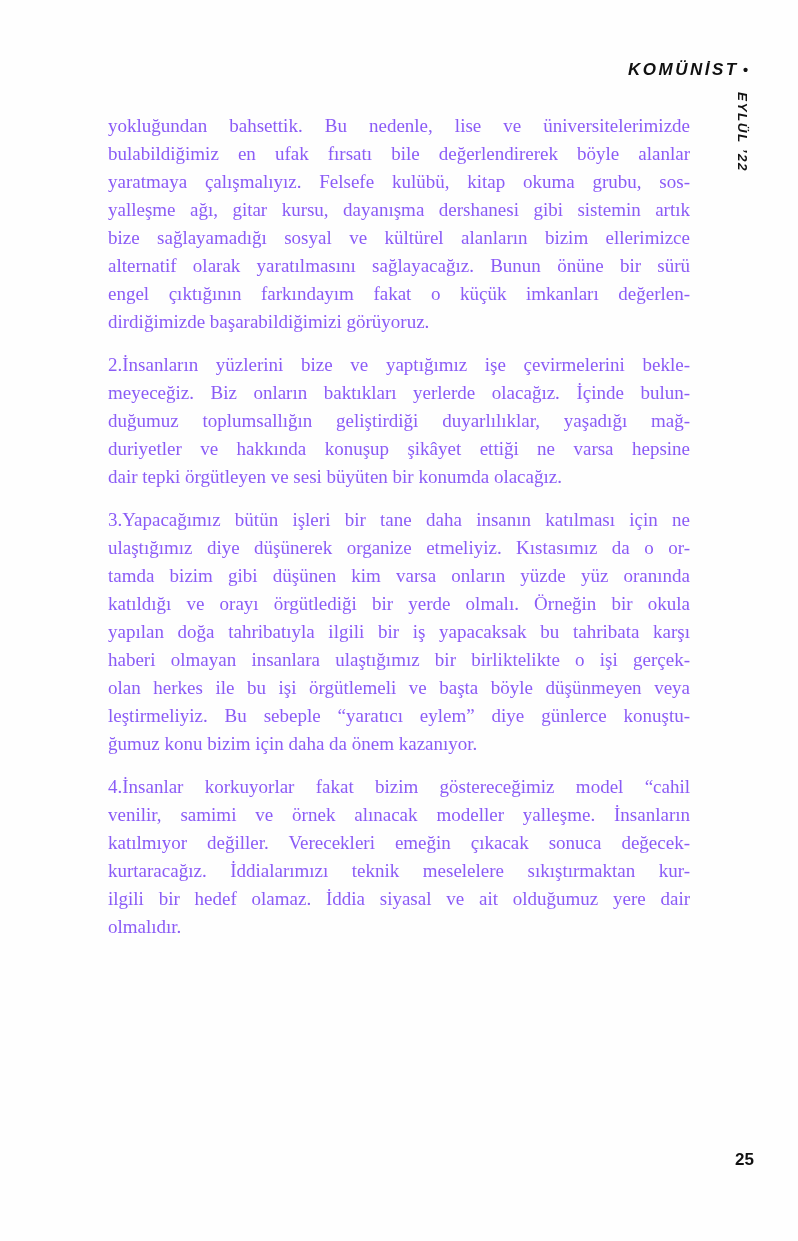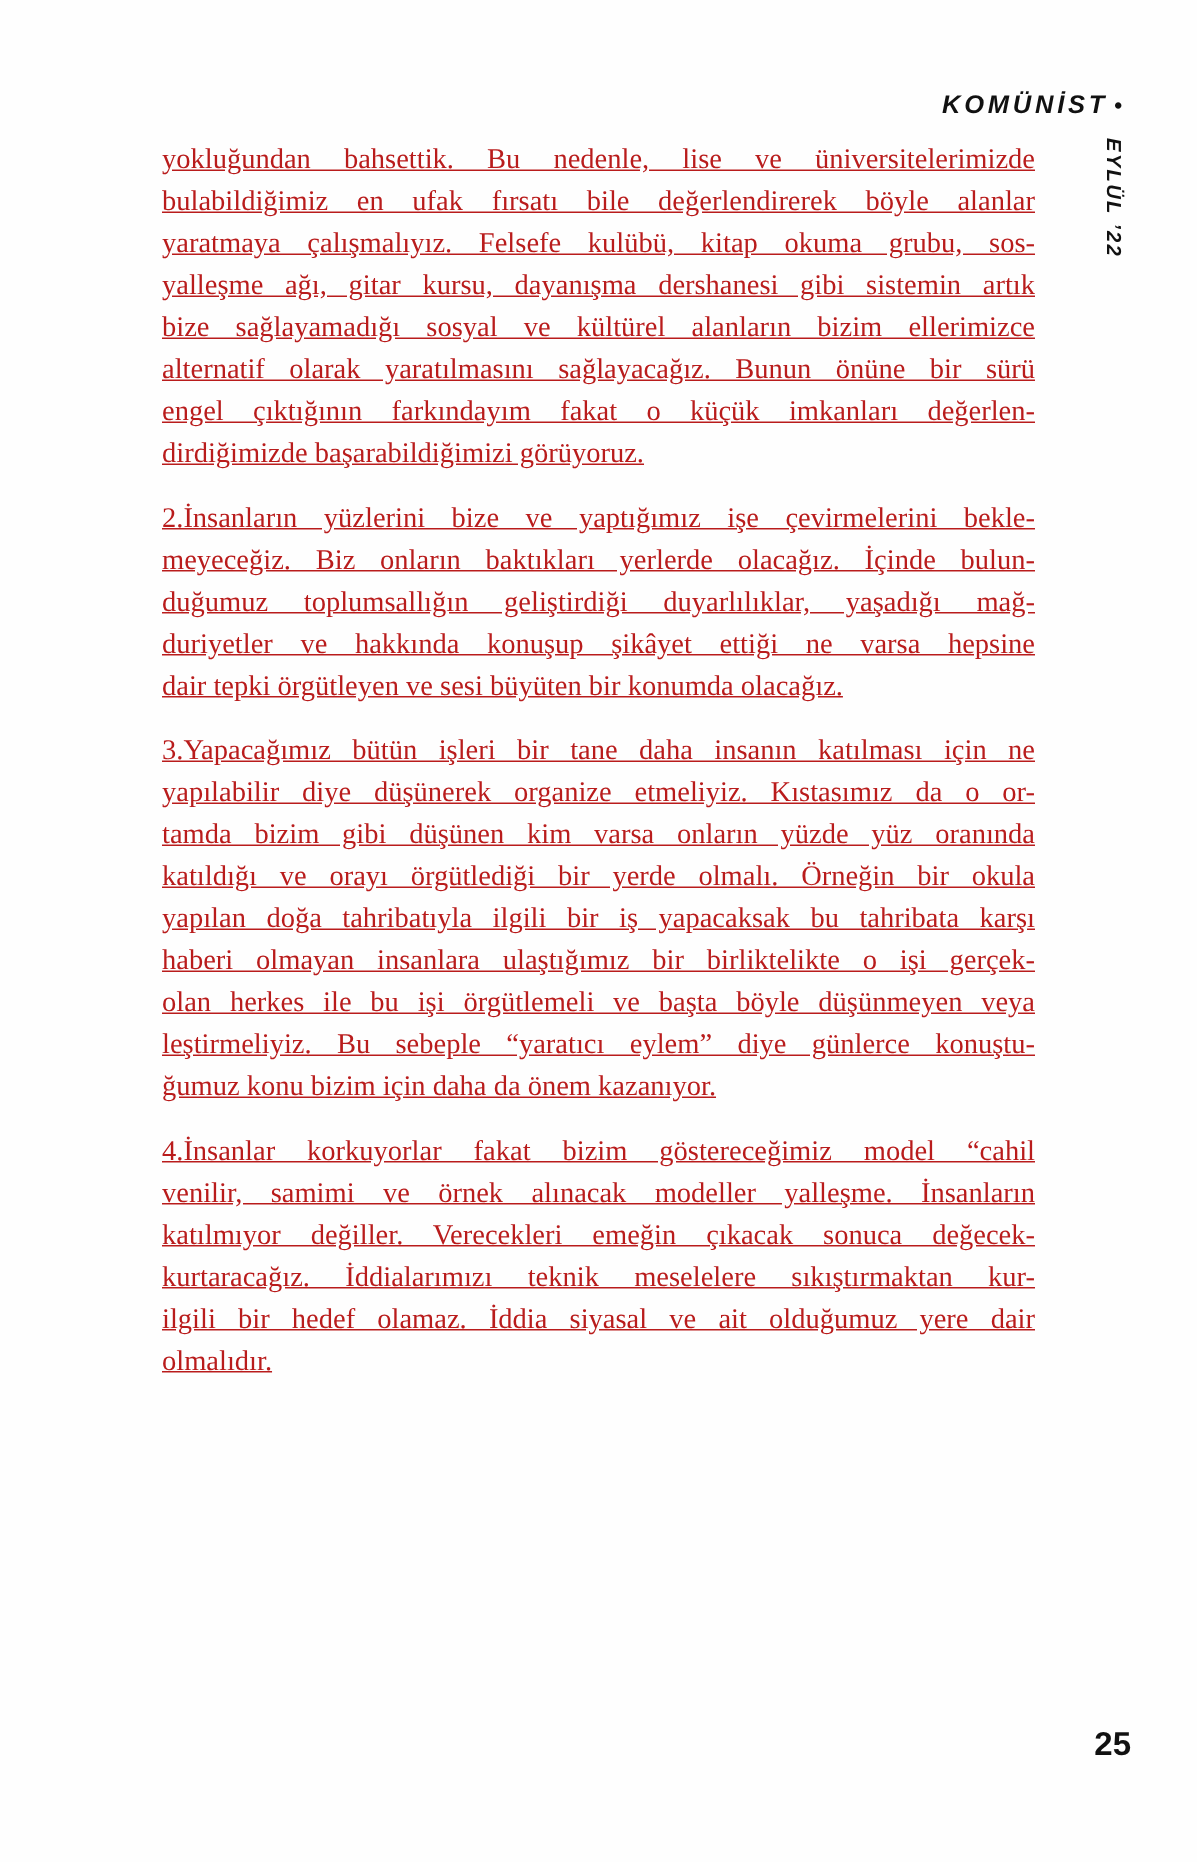--- a/index.html
+++ b/index.html
@@ -42,48 +42,47 @@
       font-family: "Liberation Sans", "DejaVu Sans", sans-serif;
       font-style: italic;
       font-weight: 700;
       font-size: 13.5px;
       letter-spacing: 1.5px;
       color: #111;
     }
     
     .body-text {
       position: absolute;
-      top: 93px;
+      top: 112px;
       left: 108px;
       width: 582px;
       font-size: 19px;
       line-height: 28px;
-      color: #b91c1c;
-      text-decoration: underline;
+      color: #8b5cf6;
     }
     .paragraph {
       margin: 0 0 15px 0;
     }
     .line {
       text-align: justify;
       text-align-last: justify;
       -moz-text-align-last: justify;
     }
     .line.last-line {
       text-align-last: left;
       -moz-text-align-last: left;
     }
     
     .page-number {
       position: absolute;
       top: 1150px;
       right: 44px;
       font-family: "Liberation Sans", "DejaVu Sans", sans-serif;
       font-weight: 700;
-      font-size: 22px;
+      font-size: 17px;
       color: #111;
     }
   </style>
 </head>
 <body>
 
 <div class="page">
 
   <div class="masthead">
     <span>KOMÜNİST</span><span class="bullet">•</span>
@@ -105,21 +104,21 @@
       </div>
       <div class="paragraph">
         <div class="line">2.İnsanların yüzlerini bize ve yaptığımız işe çevirmelerini bekle-</div>
         <div class="line">meyeceğiz. Biz onların baktıkları yerlerde olacağız. İçinde bulun-</div>
         <div class="line">duğumuz toplumsallığın geliştirdiği duyarlılıklar, yaşadığı mağ-</div>
         <div class="line">duriyetler ve hakkında konuşup şikâyet ettiği ne varsa hepsine</div>
         <div class="line last-line">dair tepki örgütleyen ve sesi büyüten bir konumda olacağız.</div>
       </div>
       <div class="paragraph">
         <div class="line">3.Yapacağımız bütün işleri bir tane daha insanın katılması için ne</div>
-        <div class="line">yapılabilir diye düşünerek organize etmeliyiz. Kıstasımız da o or-</div>
+        <div class="line">ulaştığımız diye düşünerek organize etmeliyiz. Kıstasımız da o or-</div>
         <div class="line">tamda bizim gibi düşünen kim varsa onların yüzde yüz oranında</div>
         <div class="line">katıldığı ve orayı örgütlediği bir yerde olmalı. Örneğin bir okula</div>
         <div class="line">yapılan doğa tahribatıyla ilgili bir iş yapacaksak bu tahribata karşı</div>
         <div class="line">haberi olmayan insanlara ulaştığımız bir birliktelikte o işi gerçek-</div>
         <div class="line">olan herkes ile bu işi örgütlemeli ve başta böyle düşünmeyen veya</div>
         <div class="line">leştirmeliyiz. Bu sebeple “yaratıcı eylem” diye günlerce konuştu-</div>
         <div class="line last-line">ğumuz konu bizim için daha da önem kazanıyor.</div>
       </div>
       <div class="paragraph">
         <div class="line">4.İnsanlar korkuyorlar fakat bizim göstereceğimiz model “cahil</div>

